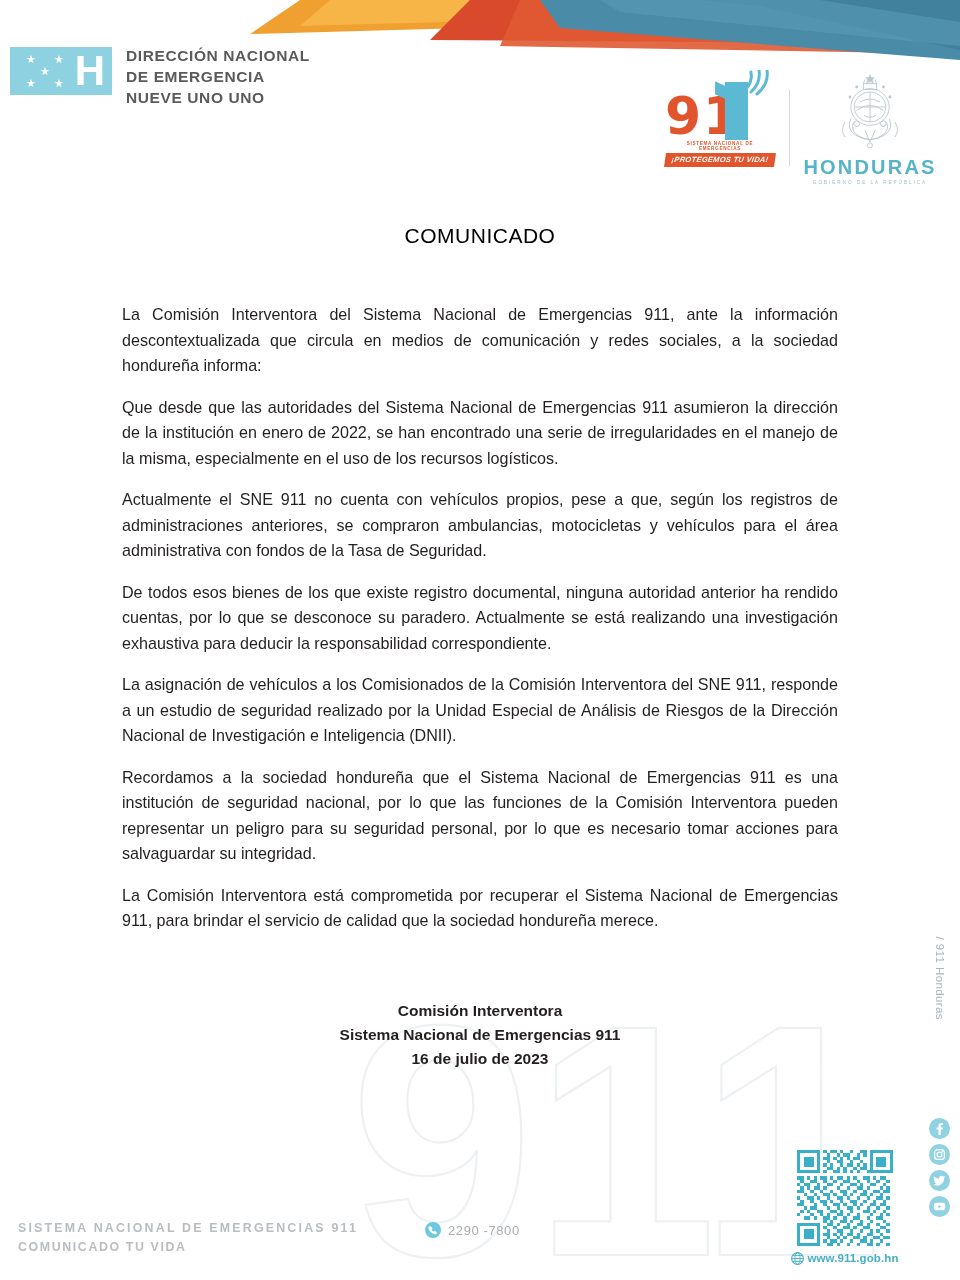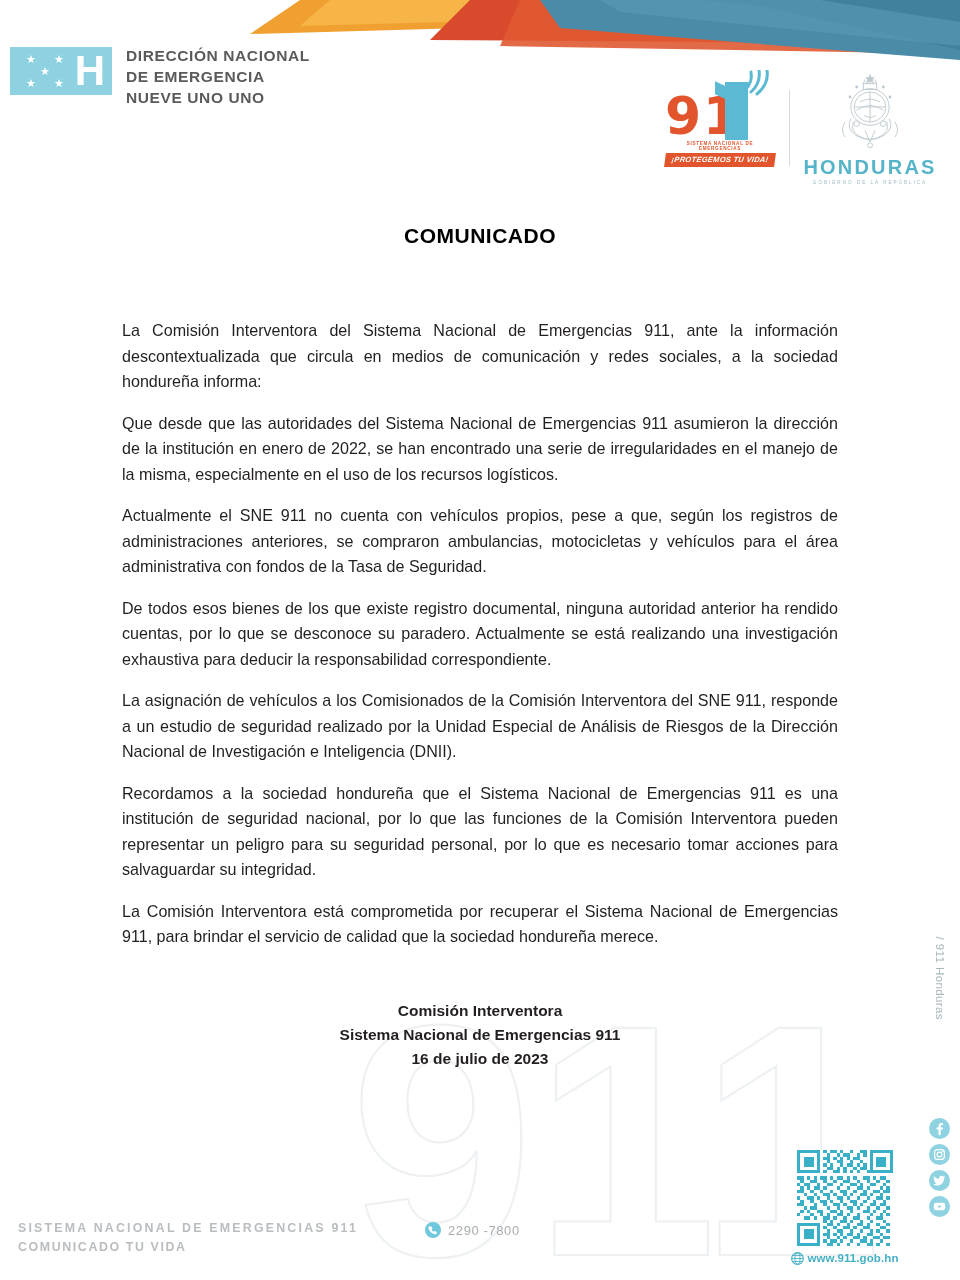--- a/index.html
+++ b/index.html
@@ -166,39 +166,38 @@
     letter-spacing: 2.0px;
     margin-top: 2px;
   }
 
   
   .doc-title {
     position: absolute;
     top: 224px; left: 0; width: 960px;
     text-align: center;
     font-size: 21px;
-    font-weight: bold;
+    font-weight: normal;
     color: #000000;
     letter-spacing: 0.5px;
     z-index: 6;
   }
   .body-copy {
     position: absolute;
     left: 122px; top: 302px;
     width: 716px;
     z-index: 6;
   }
   .body-copy p {
     text-align: justify;
     font-size: 16.1px;
     line-height: 25.5px;
     color: #231f20;
     margin-bottom: 16px;
     font-family: "Liberation Sans", sans-serif;
-    margin-top: 16px;
   }
   .body-copy p:last-child { margin-bottom: 0; }
 
   .signature {
     position: absolute;
     left: 0; top: 999px;
     width: 960px;
     text-align: center;
     z-index: 6;
   }

